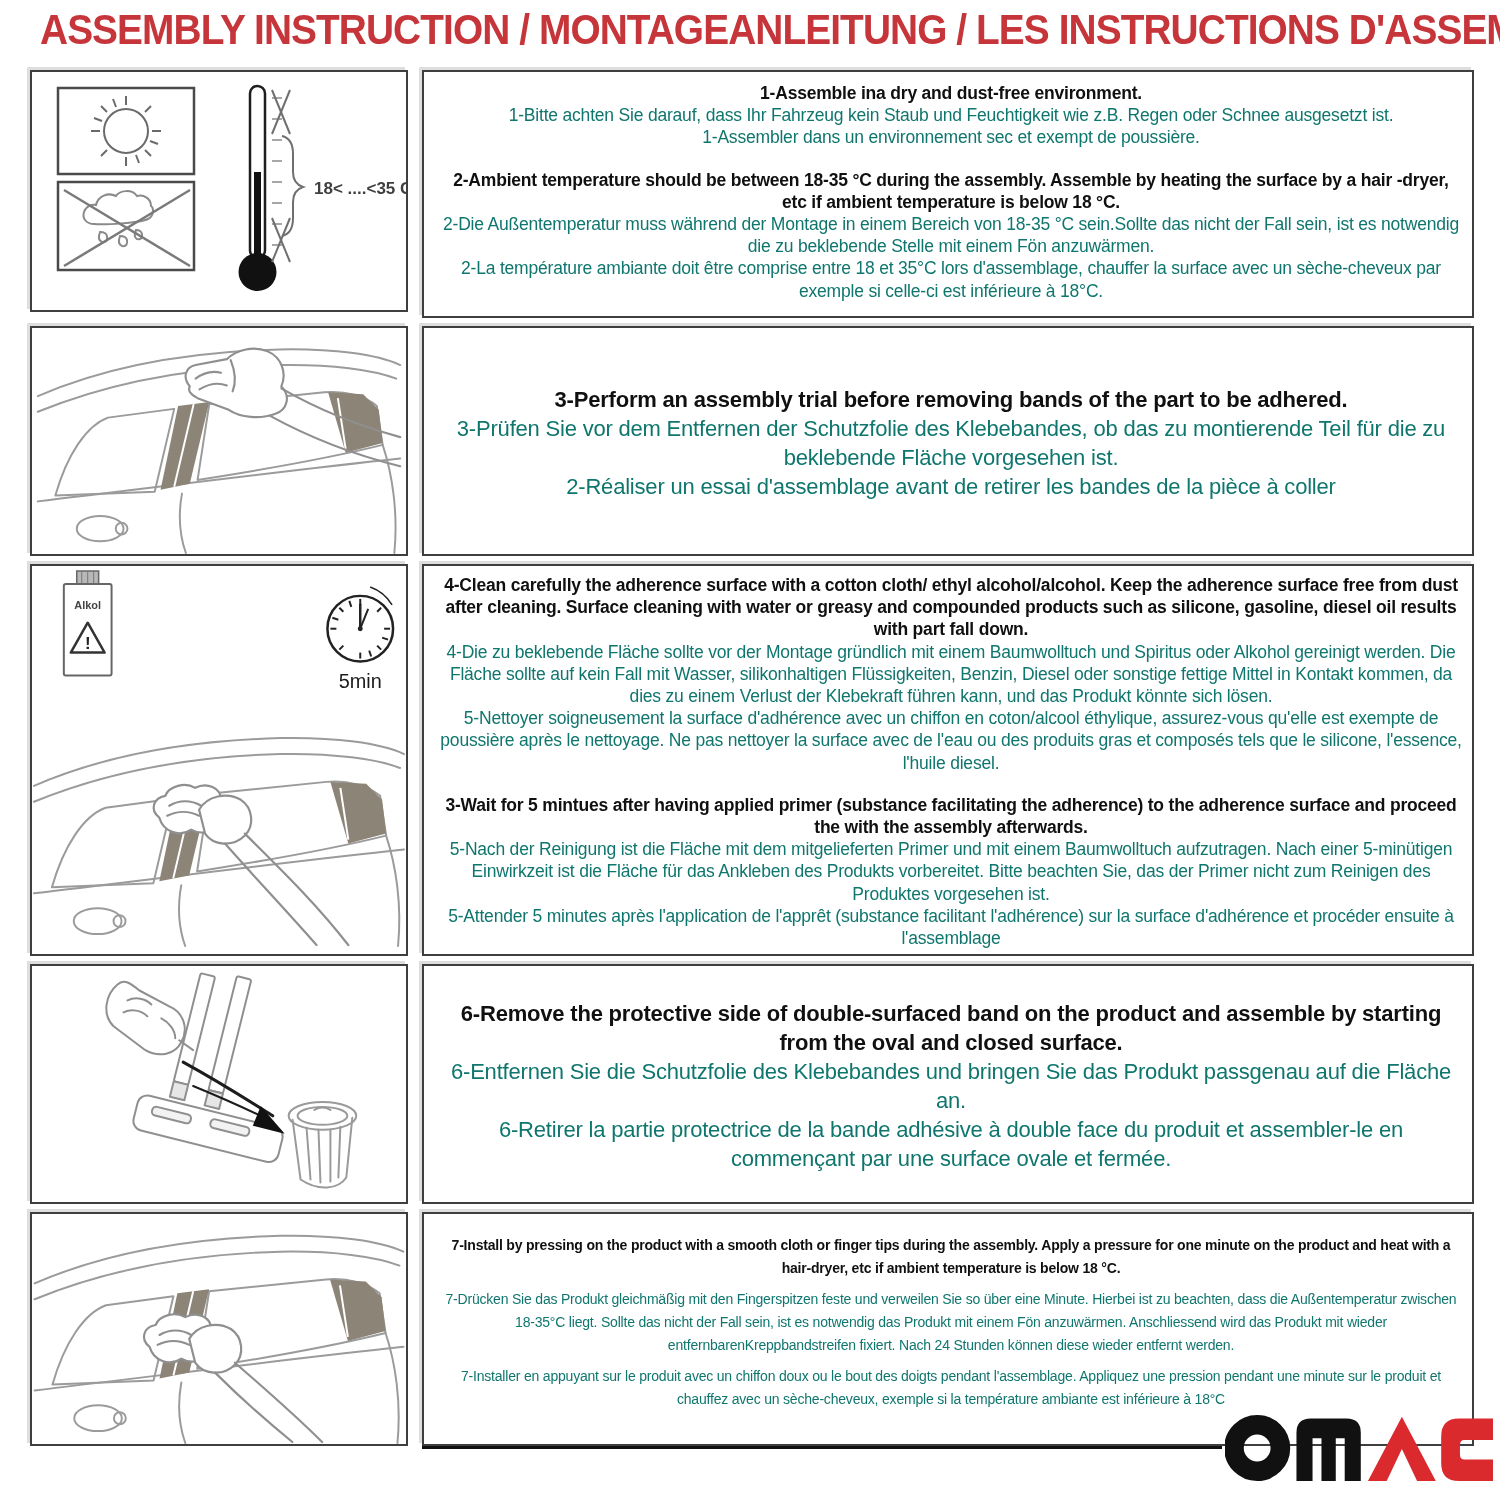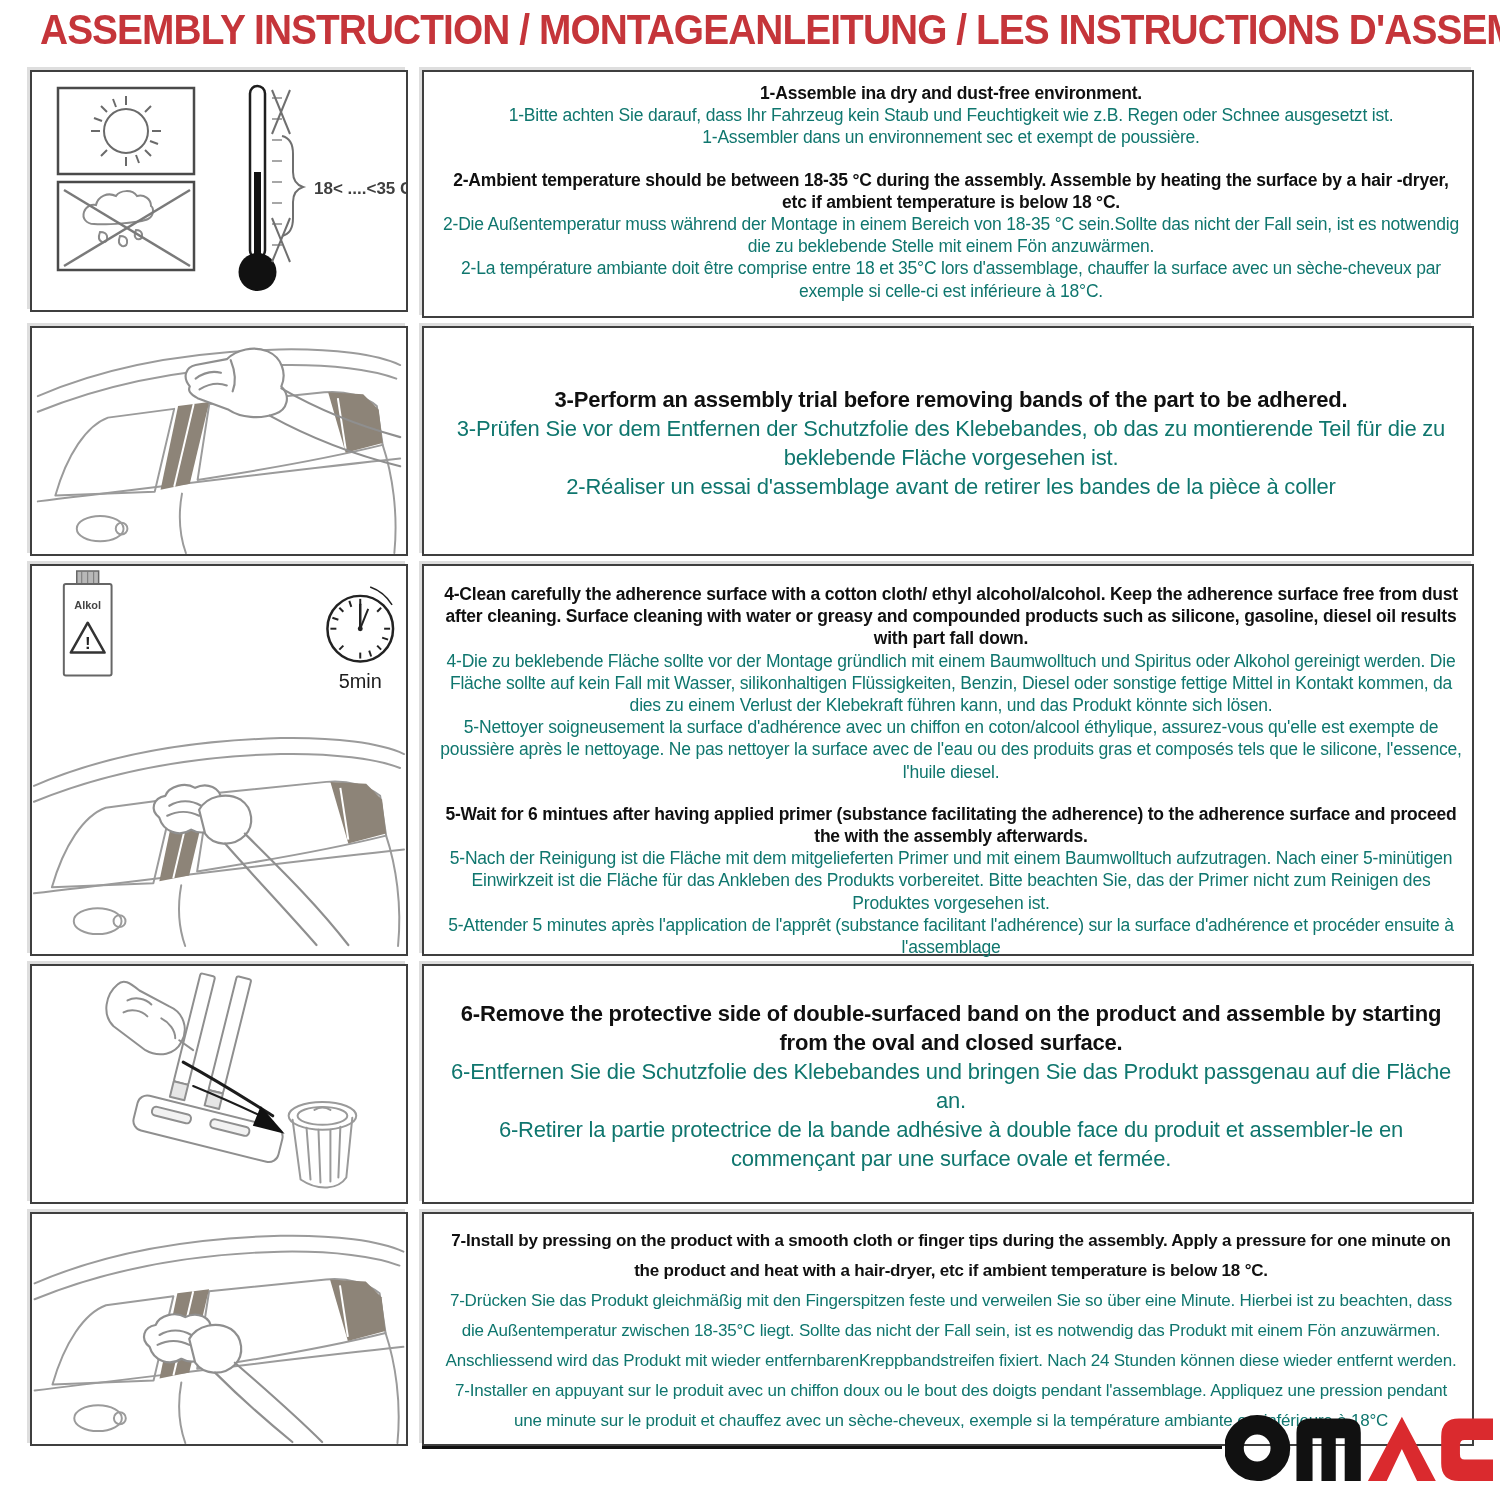--- a/index.html
+++ b/index.html
@@ -11,21 +11,21 @@
   .row{position:absolute;left:0;width:1500px;}
   .illus-box{position:absolute;left:30px;width:378px;background:#fff;
              border:2px solid #3f3f3f;box-shadow:-3px -3px 0 #dedede;box-sizing:border-box;}
   .text-box{position:absolute;left:422px;width:1052px;background:#fff;
             border:2px solid #3f3f3f;box-shadow:-3px -3px 0 #dedede;box-sizing:border-box;
             padding:10px 10px 6px 16px;display:flex;flex-direction:column;text-align:center;}
   .text-box.center{justify-content:center;}
   .text-box p{margin:0;color:#0f766e;letter-spacing:-0.2px;}
   .fs-s p{font-size:17.5px;line-height:22.2px;}
   .fs-l p{font-size:22px;line-height:29px;}
-  .fs-xs p{font-size:17px;line-height:30px;}
+  .fs-xs p{font-size:14px;line-height:23px;margin-top:8px;}
   .text-box p.b{font-weight:bold;color:#101010;}
   .text-box p.gap{margin-top:20px;}
   .footer-rule{position:absolute;left:422px;top:1446px;width:800px;height:3px;background:#111;}
   .logo{position:absolute;left:1225px;top:1406px;width:268px;height:84px;}
   .sr{position:absolute;width:1px;height:1px;overflow:hidden;clip:rect(0 0 0 0);white-space:nowrap;}
   svg{display:block;}
 </style>
 </head>
 <body>
 
@@ -191,25 +191,25 @@
             <path d="M128,102 C118,94 122,82 134,80 C138,70 154,66 164,72 C176,66 190,72 190,84 C200,88 200,100 190,106 C186,116 170,120 160,114 C148,122 132,116 128,102 Z"></path>
             <path d="M138,90 C148,84 160,84 170,90" fill="none"></path>
             <path d="M136,100 C146,95 158,95 168,100" fill="none"></path>
             <path d="M168,94 C176,80 196,76 210,84 C222,92 224,110 214,120 C202,132 182,130 174,118 Z"></path>
             <path d="M214,118 C244,148 284,186 318,230" fill="none"></path>
             <path d="M194,128 C224,162 258,198 286,230" fill="none"></path>
           </g>
         </g>
       </svg>
     </div>
-    <div class="text-box fs-s" style="top:0;height:392px;padding-top:17px">
+    <div class="text-box fs-s" style="top:0;height:392px;padding-top:8px">
       <p class="b">4-Clean carefully the adherence surface with a cotton cloth/ ethyl alcohol/alcohol. Keep the adherence surface free from dust after cleaning. Surface cleaning with water or greasy and compounded products such as silicone, gasoline, diesel oil results with part fall down.</p>
       <p>4-Die zu beklebende Fläche sollte vor der Montage gründlich mit einem Baumwolltuch und Spiritus oder Alkohol gereinigt werden. Die Fläche sollte auf kein Fall mit Wasser, silikonhaltigen Flüssigkeiten, Benzin, Diesel oder sonstige fettige Mittel in Kontakt kommen, da dies zu einem Verlust der Klebekraft führen kann, und das Produkt könnte sich lösen.</p>
       <p>5-Nettoyer soigneusement la surface d'adhérence avec un chiffon en coton/alcool éthylique, assurez-vous qu'elle est exempte de poussière après le nettoyage. Ne pas nettoyer la surface avec de l'eau ou des produits gras et composés tels que le silicone, l'essence, l'huile diesel.</p>
-      <p class="b gap">5-Wait for 6 mintues after having applied primer (substance facilitating the adherence) to the adherence surface and proceed the with the assembly afterwards.</p>
+      <p class="b gap">3-Wait for 5 mintues after having applied primer (substance facilitating the adherence) to the adherence surface and proceed the with the assembly afterwards.</p>
       <p>5-Nach der Reinigung ist die Fläche mit dem mitgelieferten Primer und mit einem Baumwolltuch aufzutragen. Nach einer 5-minütigen Einwirkzeit ist die Fläche für das Ankleben des Produkts vorbereitet. Bitte beachten Sie, das der Primer nicht zum Reinigen des Produktes vorgesehen ist.</p>
       <p>5-Attender 5 minutes après l'application de l'apprêt (substance facilitant l'adhérence) sur la surface d'adhérence et procéder ensuite à l'assemblage</p>
     </div>
   </section>
 
   <section class="row" style="top:964px;height:240px">
     <div class="illus-box" style="top:0;height:240px">
       <svg viewBox="0 0 376 236" width="374" height="236">
         <g stroke="#8f8f8f" stroke-width="2" fill="#fff" stroke-linejoin="round" stroke-linecap="round">
 

